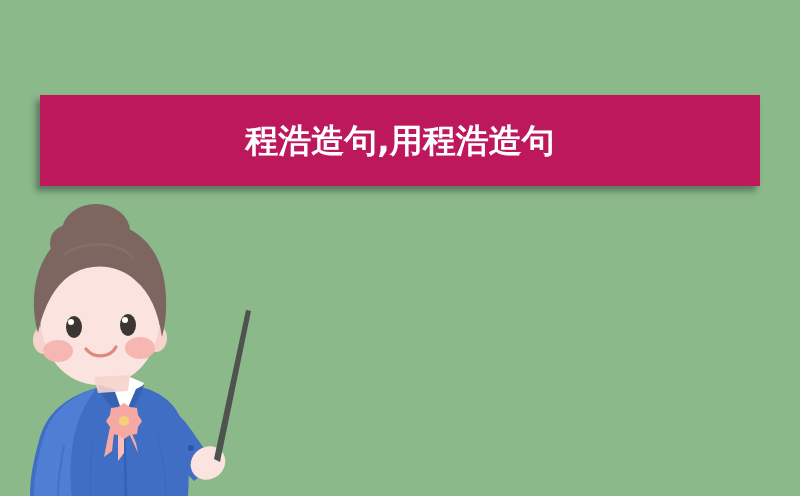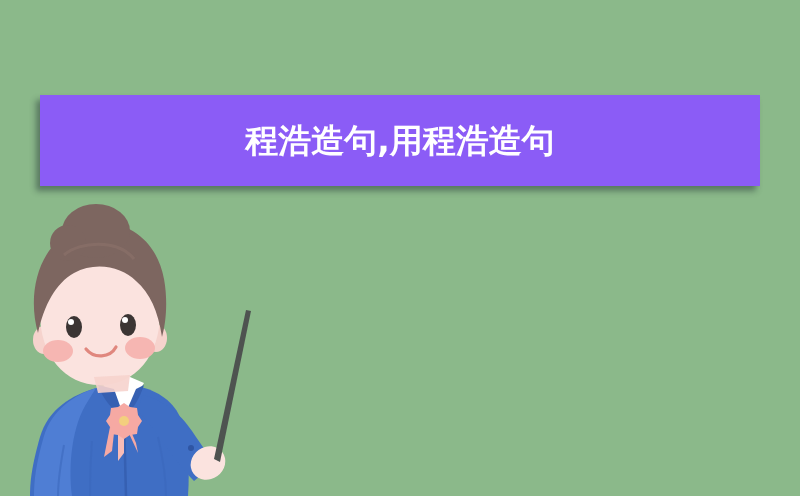--- a/index.html
+++ b/index.html
@@ -21,21 +21,21 @@
     overflow: hidden;
   }
 
   
   #title-banner {
     position: absolute;
     left: 40px;
     top: 95px;
     width: 720px;
     height: 91px;
-    background: #8b5cf6;
+    background: #be185d;
     box-shadow: -4px 5px 6px rgba(20, 30, 40, 0.42);
     display: flex;
     align-items: center;
     justify-content: center;
     box-sizing: border-box;
   }
   #title-text {
     color: #ffffff;
     font-family: "DejaVu Sans", "Liberation Sans", sans-serif;
     font-size: 33px;

